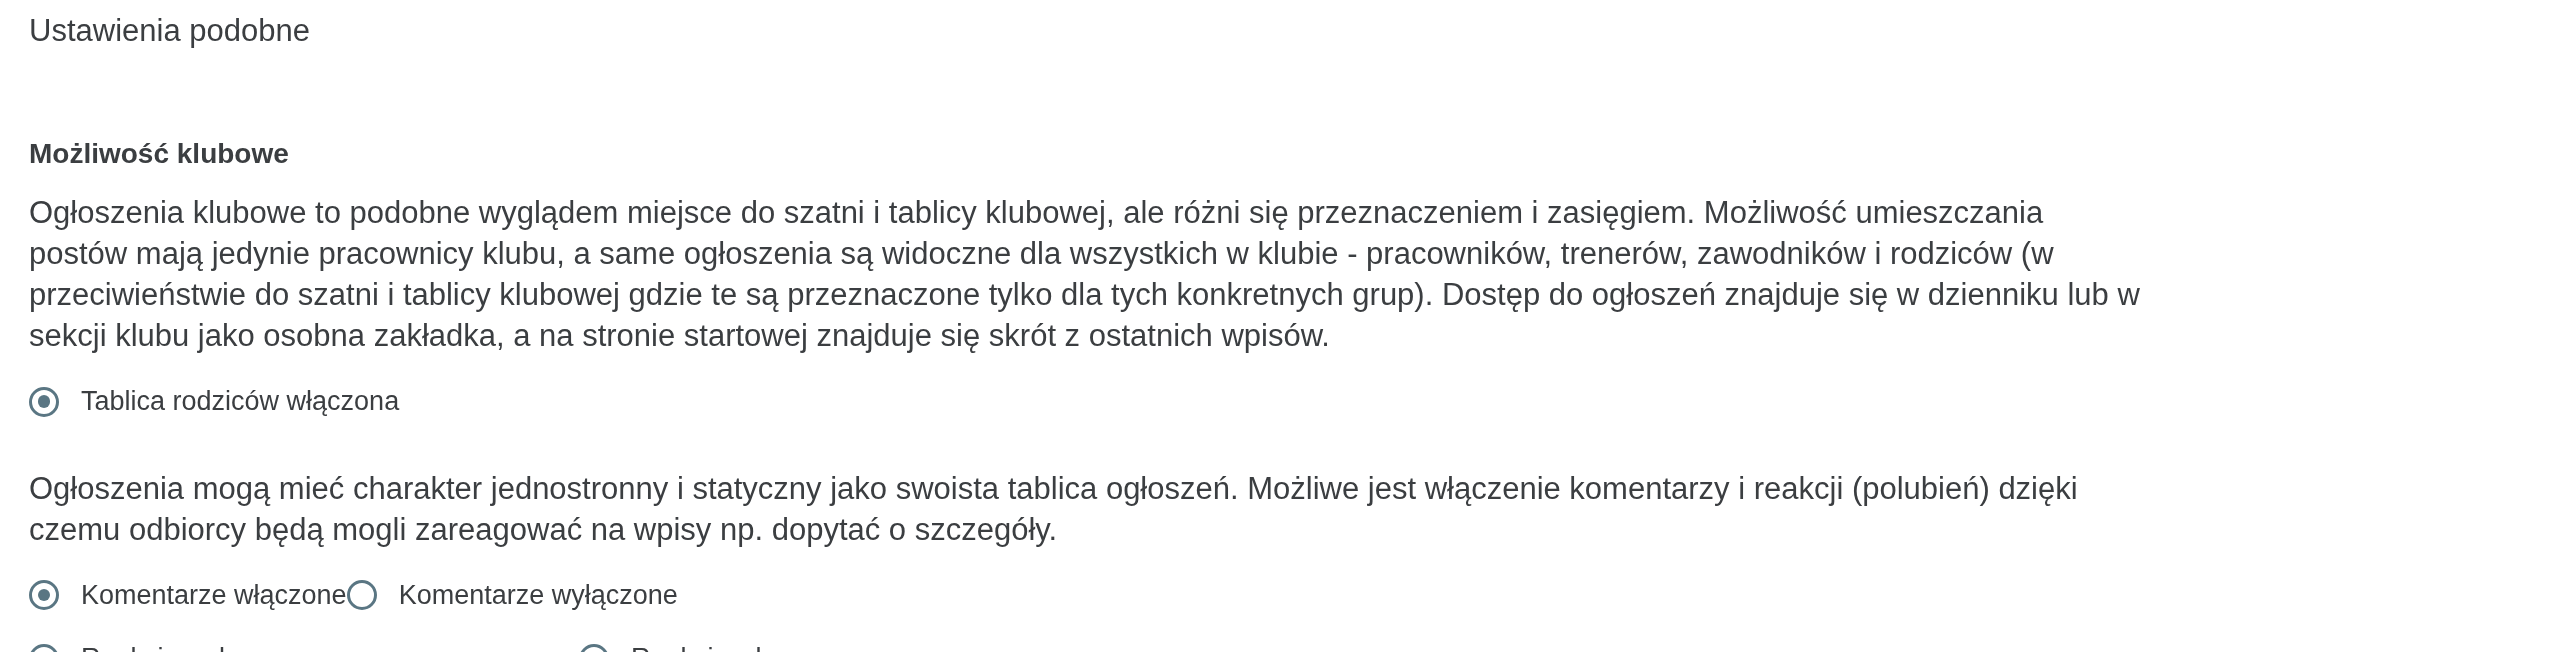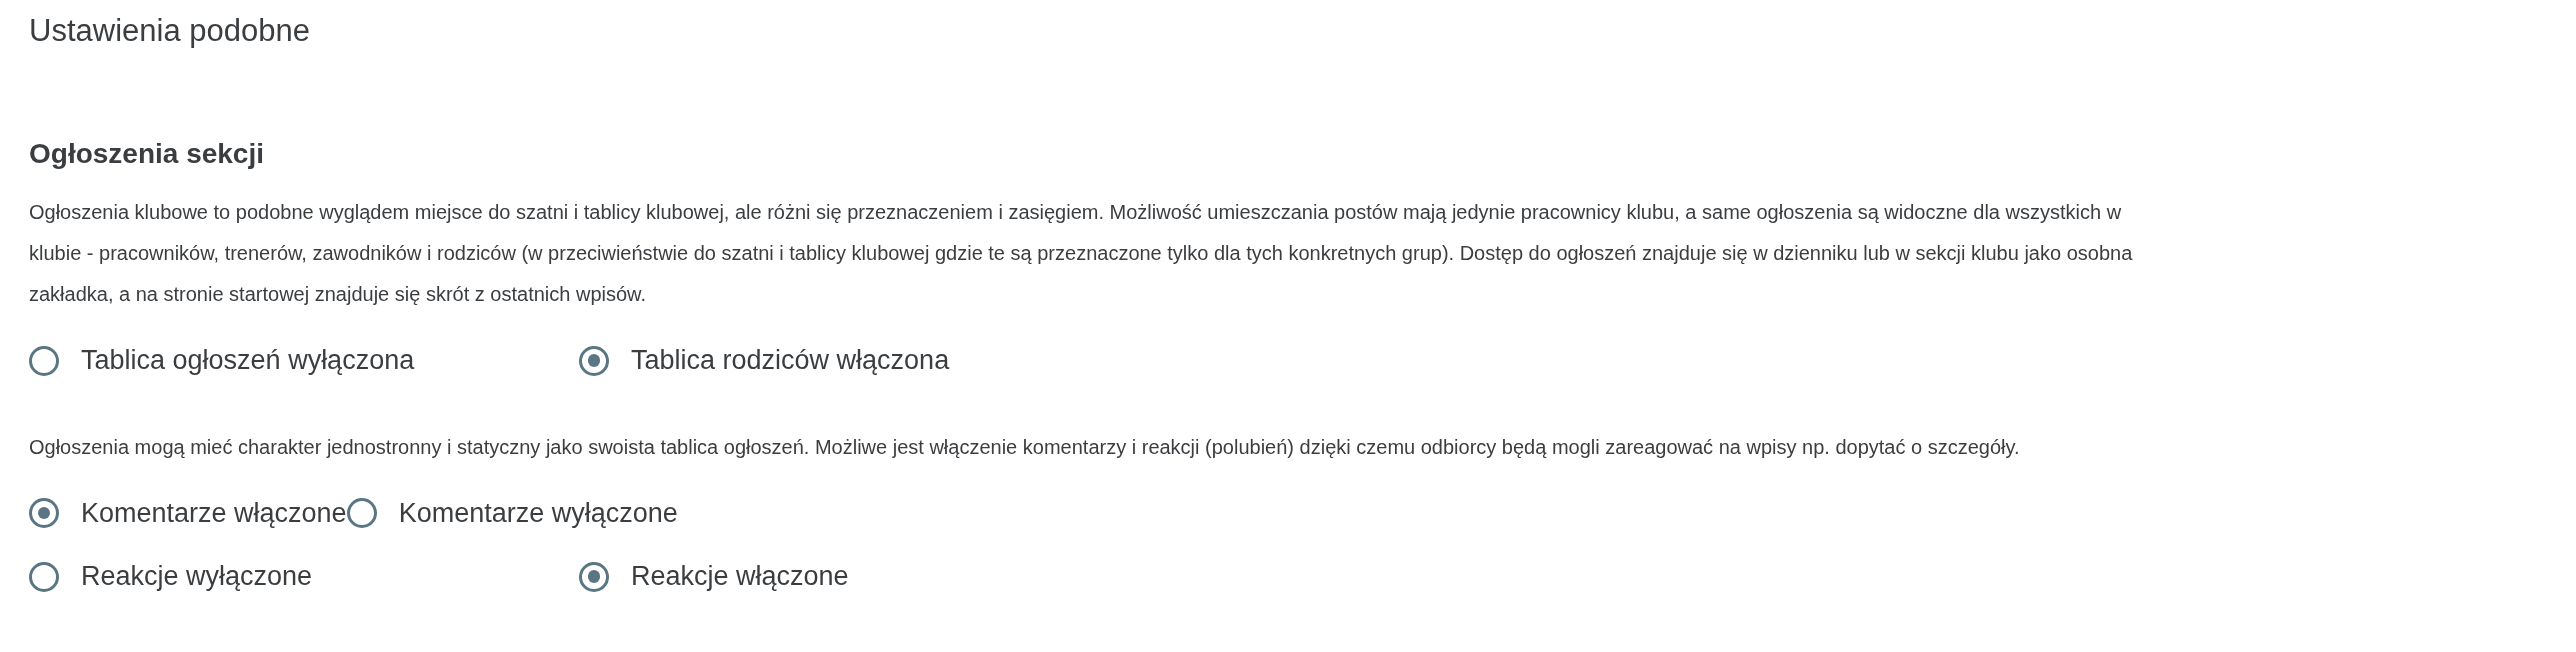--- a/index.html
+++ b/index.html
@@ -26,21 +26,21 @@
     color: var(--text, #3b3e41);
   }
   .section-heading {
     font-size: 28px;
     font-weight: 700;
     line-height: 34px;
     margin: 88px 0 0 0;
     color: var(--text, #3b3e41);
   }
   .description {
-    font-size: 20px;
+    font-size: 31px;
     line-height: 41px;
     margin: 21px 0 0 0;
   }
   .description.second { margin-top: 50px; }
   .radio-row {
     display: flex;
     align-items: center;
     margin-top: 26px;
   }
   .radio-row.tight { margin-top: 31px; }
@@ -76,29 +76,25 @@
     white-space: nowrap;
   }
 </style>
 </head>
 <body style="background: rgb(255, 255, 255);">
 
 <div class="page">
   <h1 class="page-title">Ustawienia podobne</h1>
 
   <div class="content">
-    <h2 class="section-heading">Ogłoszenia sekcji</h2>
+    <h2 class="section-heading">Możliwość klubowe</h2>
 
     <p class="description">Ogłoszenia klubowe to podobne wyglądem miejsce do szatni i tablicy klubowej, ale różni się przeznaczeniem i zasięgiem. Możliwość umieszczania postów mają jedynie pracownicy klubu, a same ogłoszenia są widoczne dla wszystkich w klubie - pracowników, trenerów, zawodników i rodziców (w przeciwieństwie do szatni i tablicy klubowej gdzie te są przeznaczone tylko dla tych konkretnych grup). Dostęp do ogłoszeń znajduje się w dzienniku lub w sekcji klubu jako osobna zakładka, a na stronie startowej znajduje się skrót z ostatnich wpisów.</p>
 
     <div class="radio-row after-desc">
-      <label class="radio-option col-1">
-        <span class="radio"></span>
-        <span class="radio-label">Tablica ogłoszeń wyłączona</span>
-      </label>
       <label class="radio-option">
         <span class="radio selected"></span>
         <span class="radio-label">Tablica rodziców włączona</span>
       </label>
     </div>
 
     <p class="description second">Ogłoszenia mogą mieć charakter jednostronny i statyczny jako swoista tablica ogłoszeń. Możliwe jest włączenie komentarzy i reakcji (polubień) dzięki czemu odbiorcy będą mogli zareagować na wpisy np. dopytać o szczegóły.</p>
 
     <div class="radio-row after-desc">
       <label class="radio-option">

